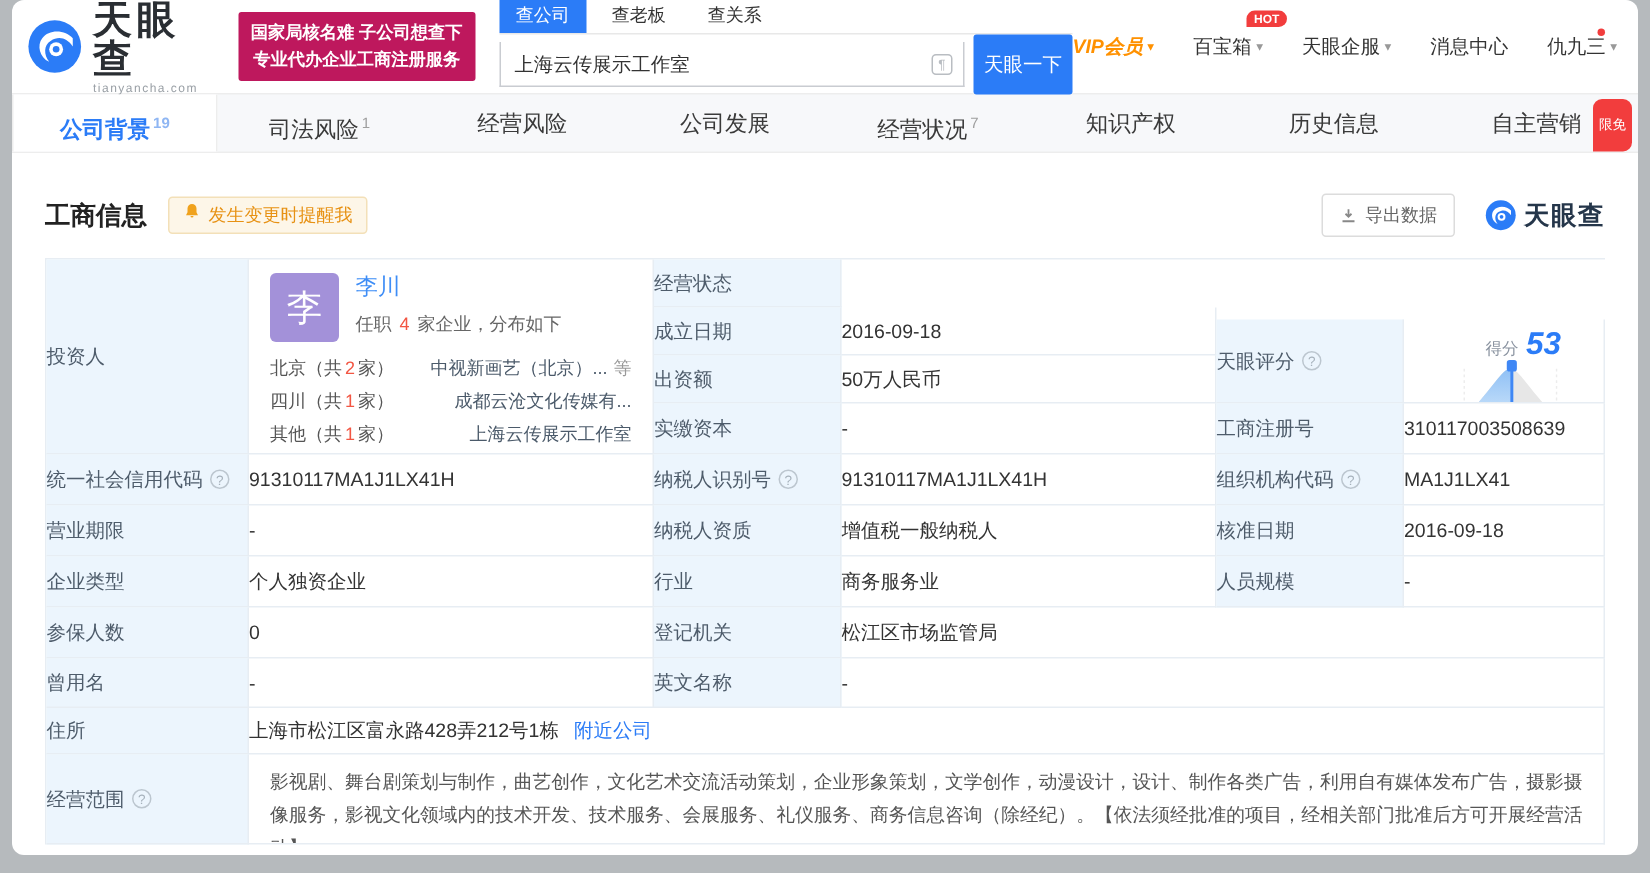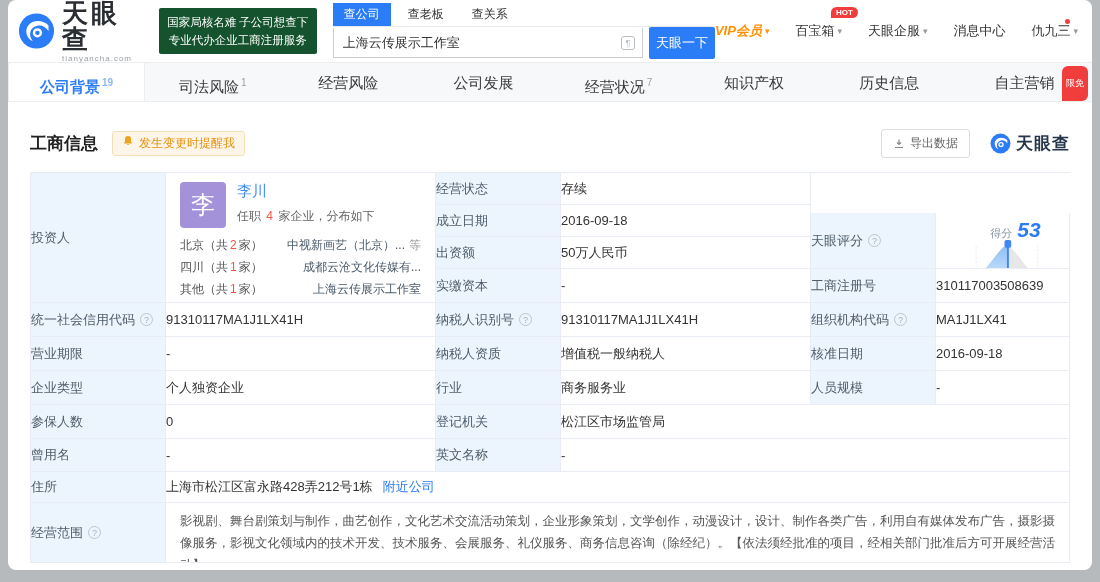--- a/index.html
+++ b/index.html
@@ -6,30 +6,30 @@
   html,body { width:1100px; height:582px; overflow:hidden; }
   body { background:#b6babd; font-family:"Liberation Sans","DejaVu Sans",sans-serif; }
   .page { position:relative; margin:0 8px; width:1084px; height:570px; background:#fff; border-radius:8px; overflow:hidden; }
 
   
   .hdr { display:flex; align-items:center; height:62px; padding:0 14px 0 10px; }
   .logo { display:flex; align-items:center; gap:7px; cursor:pointer; }
   .logo-txt { display:flex; flex-direction:column; line-height:1; }
   .logo-title { font-size:26px; font-weight:bold; color:#2a2e33; letter-spacing:3px; }
   .logo-sub { font-size:8px; color:#9aa0a6; margin-top:3px; letter-spacing:1px; }
-  .ad-banner { margin-left:12px; width:162px; background:#14532d; color:#fff; font-size:11.5px; font-weight:normal; text-align:center; line-height:1.6; padding:5px 6px; border-radius:2px; cursor:pointer; }
+  .ad-banner { margin-left:12px; width:162px; background:#be185d; color:#fff; font-size:11.5px; font-weight:bold; text-align:center; line-height:1.6; padding:5px 6px; border-radius:2px; cursor:pointer; }
   .search-wrap { margin-left:16px; width:392px; }
   .search-tabs { display:flex; align-items:flex-end; gap:6px; font-size:12px; border-bottom:1px solid #e8e8e8; }
   .s-tab { padding:3px 11px; color:#333; cursor:pointer; }
   .s-tab.on { background:#2b7cf7; color:#fff; }
   .search-bar { display:flex; align-items:center; margin-top:0; }
   .inp-wrap { position:relative; flex:1; }
   .inp-wrap input { width:100%; height:30px; border:1px solid #c9ccd1; border-top:none; padding:0 28px 0 9px; font-size:13px; color:#333; outline:none; font-family:inherit; }
   .inp-icon { position:absolute; right:8px; top:8px; width:14px; height:14px; border:1px solid #b9bdc2; border-radius:3px; color:#b9bdc2; font-size:9px; line-height:12px; text-align:center; cursor:pointer; }
-  .search-btn { margin-left:6px; width:66px; height:32px; background:#2b7cf7; color:#fff; border:none; font-size:13px; border-radius:2px; cursor:pointer; font-family:inherit; }
+  .search-btn { margin-left:6px; width:66px; height:40px; background:#2b7cf7; color:#fff; border:none; font-size:13px; border-radius:2px; cursor:pointer; font-family:inherit; }
   .nav { margin-left:auto; display:flex; align-items:center; gap:26px; font-size:13px; color:#333; white-space:nowrap; }
   .nav-item { position:relative; cursor:pointer; display:flex; align-items:center; gap:3px; }
   .nav-vip { color:#ff9100; font-weight:bold; font-style:italic; }
   .caret { font-size:9px; color:#999; }
   .nav-vip .caret { color:#ff9100; }
   .hot-badge { position:absolute; top:-15px; right:-16px; background:#f23d3d; color:#fff; font-size:8px; font-weight:bold; padding:1px 5px; border-radius:7px 7px 7px 0; }
   .red-dot { position:absolute; top:-3px; right:8px; width:5px; height:5px; background:#f23d3d; border-radius:50%; }
 
   
   .tabbar { display:flex; height:40px; background:#f7f8fa; border-top:1px solid #ededed; border-bottom:1px solid #ededed; }
@@ -230,23 +230,20 @@
         </div>
         <div class="inv-row">
           <span><span>其他（共</span><span class="num-red">1</span><span>家）</span></span>
           <span class="inv-co"><span>上海云传展示工作室</span></span>
         </div>
       </div>
     </div>
 
     <div class="cell lbl c3 r1">
         <span>经营状态</span>
-      </div>
-    <div class="cell c4 r1">
-        <span>存续</span>
       </div>
     <div class="cell lbl c3 r2">
         <span>成立日期</span>
       </div>
     <div class="cell c4 r2">
         <span>2016-09-18</span>
       </div>
     <div class="cell lbl c3 r3">
         <span>出资额</span>
       </div>

